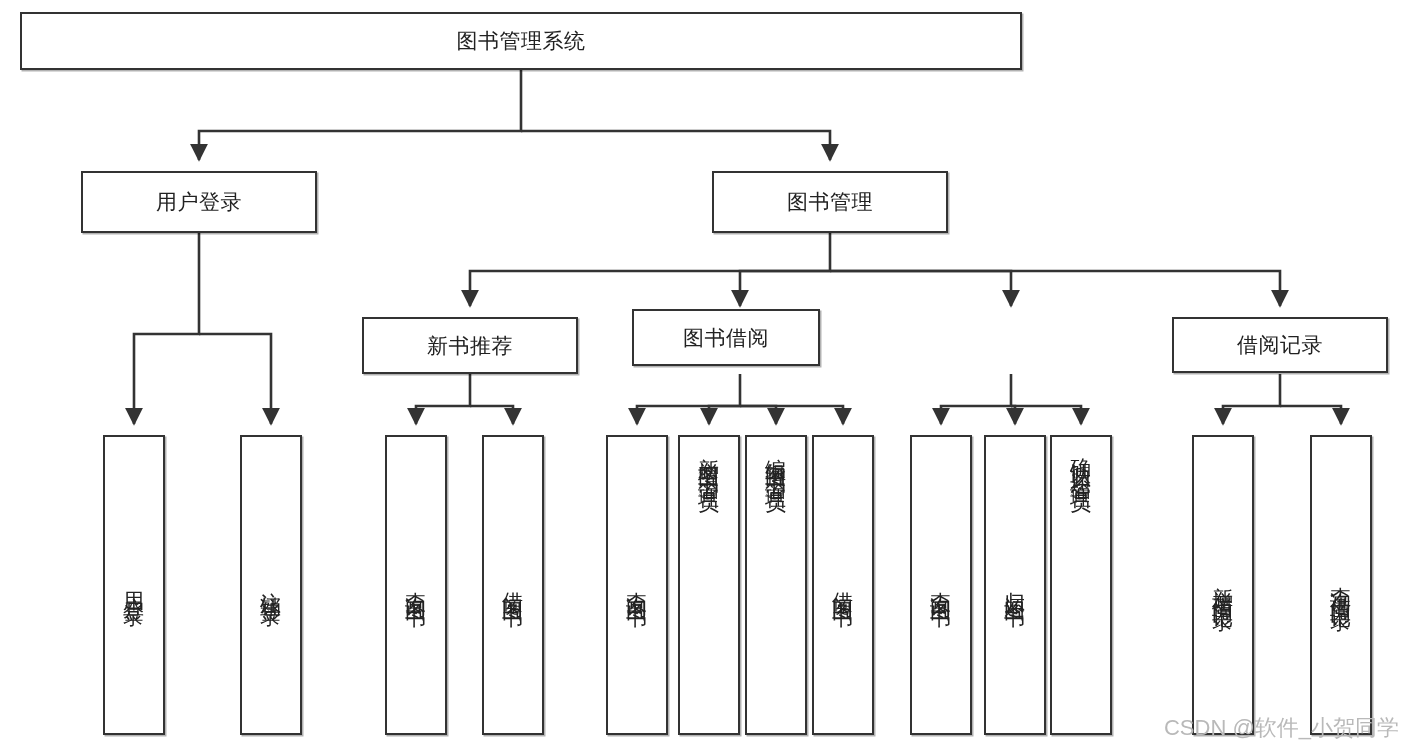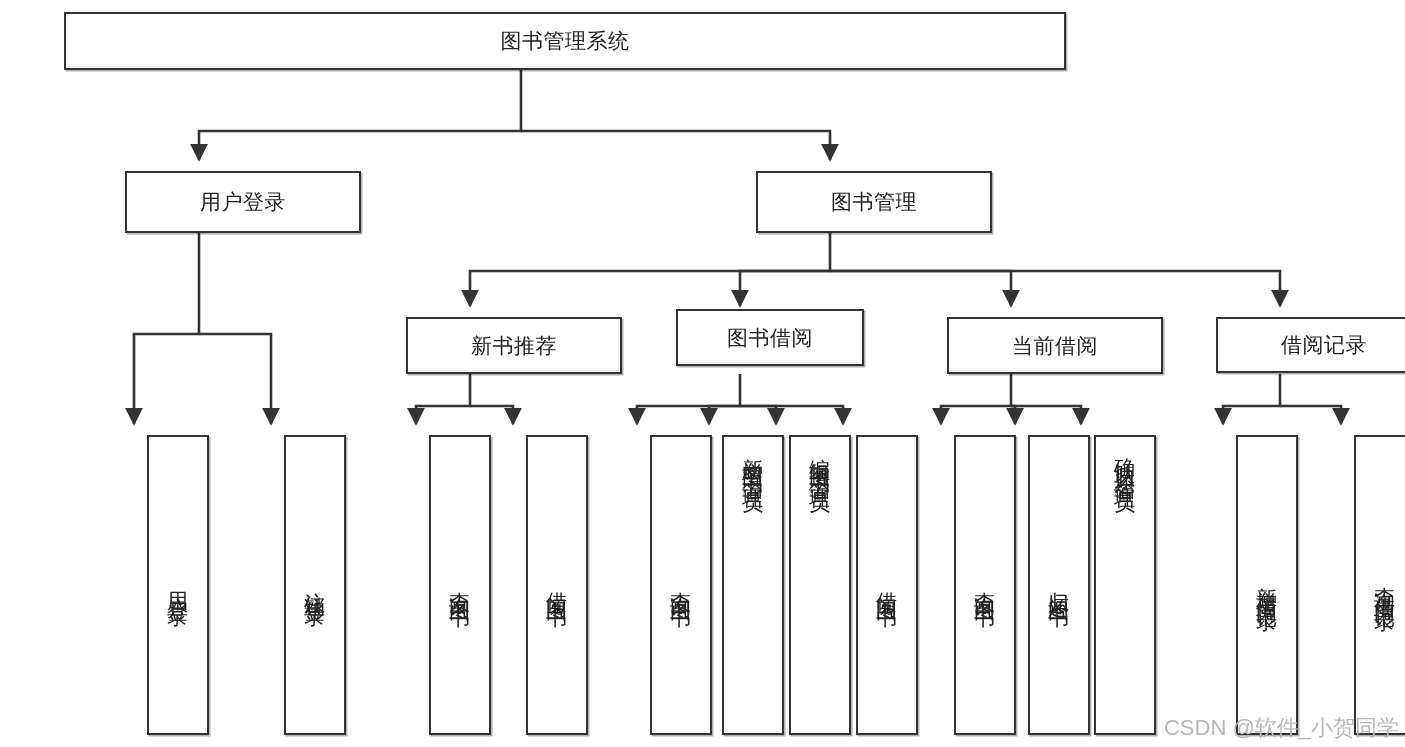--- a/index.html
+++ b/index.html
@@ -26,21 +26,20 @@
   }
   .node-box {
     position: absolute;
     box-sizing: border-box;
     background: #ffffff;
     border: 2px solid #333333;
     box-shadow: 1.5px 1.5px 0 0 rgba(0,0,0,0.30);
     display: flex;
     align-items: center;
     justify-content: center;
-    margin-left: 44px;
   }
   .node-label-h {
     font-size: 21px;
     color: #222222;
     line-height: 1.2;
     letter-spacing: 0.5px;
     white-space: nowrap;
     text-align: center;
   }
   .node-label-v {
@@ -122,23 +121,20 @@
   <div class="node-box" style="left:712px; top:171px; width:236px; height:62px;">
     <span class="node-label-h">图书管理</span>
   </div>
 
   <div class="node-box" style="left:362px; top:317px; width:216px; height:57px;">
     <span class="node-label-h">新书推荐</span>
   </div>
   <div class="node-box" style="left:632px; top:309px; width:188px; height:57px;">
     <span class="node-label-h">图书借阅</span>
   </div>
-  <div class="node-box" style="left:903px; top:317px; width:216px; height:57px;">
-    <span class="node-label-h">当前借阅</span>
-  </div>
   <div class="node-box" style="left:1172px; top:317px; width:216px; height:56px;">
     <span class="node-label-h">借阅记录</span>
   </div>
 
   <div class="node-box leaf-box" style="left:103px; top:435px; width:62px; height:300px;">
     <span class="node-label-v">用户登录</span>
   </div>
   <div class="node-box leaf-box" style="left:240px; top:435px; width:62px; height:300px;">
     <span class="node-label-v">注销登录</span>
   </div>

